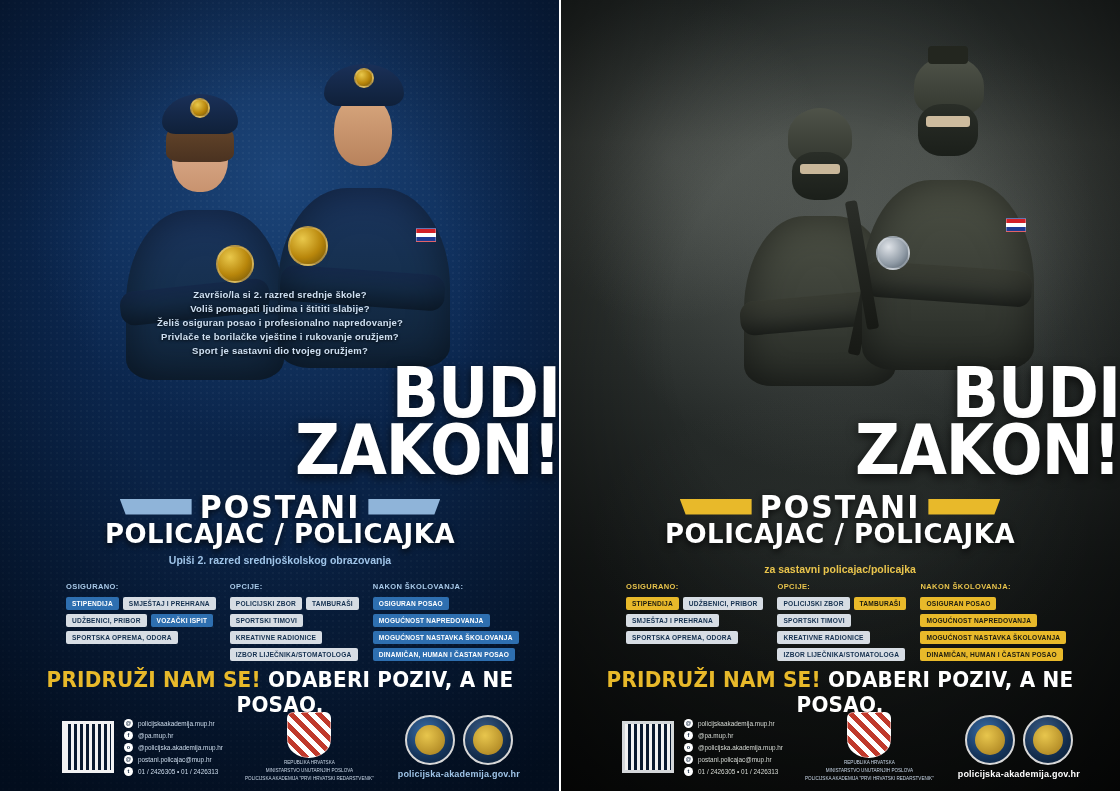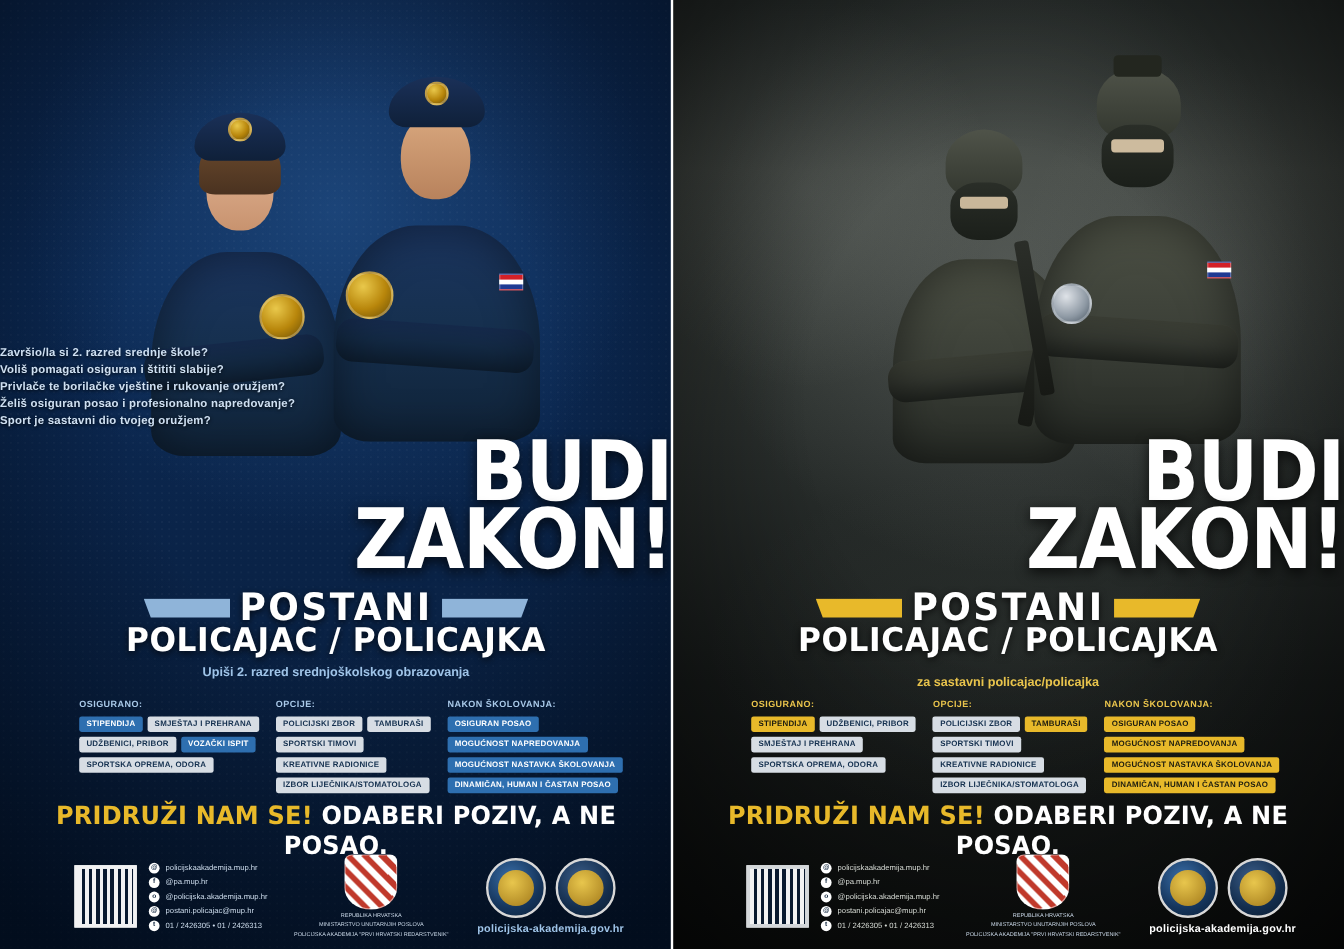--- a/index.html
+++ b/index.html
@@ -64,21 +64,21 @@
   .helm{background:linear-gradient(180deg,#4f5349 0%,#33372f 100%);border-radius:50% 50% 35% 35%;}
   .mask{background:linear-gradient(180deg,#2a2e28,#1b1f1a);border-radius:40%;}
 
   .badge-patch{position:absolute;border-radius:50%;
     background:radial-gradient(circle at 35% 30%,#e9c84b,#b8860b 55%,#6b4f06 100%);
     border:2px solid rgba(255,255,255,.25);}
   .flag-patch{position:absolute;width:18px;height:12px;
     background:linear-gradient(180deg,#d32027 33%,#ffffff 33% 66%,#1f3a93 66%);border:1px solid rgba(255,255,255,.3);}
 
   
-  .q-lines{position:absolute;left:0;right:0;text-align:left;color:#cfe0f2;
+  .q-lines{position:absolute;left:0;right:0;text-align:center;color:#cfe0f2;
     font-size:9.5px;line-height:14px;letter-spacing:.2px;font-weight:700;z-index:9;
     text-shadow:0 1px 3px rgba(0,0,0,.8);}
 
   .budi{position:absolute;left:0;right:0;text-align:right;z-index:9;}
   .budi .l1,.budi .l2{
     font-family:"DejaVu Sans",sans-serif;
     font-weight:bold;color:#ffffff;letter-spacing:-1px;
     text-shadow:0 3px 10px rgba(0,0,0,.75);
     transform:scaleY(1.12);
     line-height:.92;
@@ -171,23 +171,23 @@
         <div class="fig-head skin-m" style="left:64px;top:56px;width:58px;height:72px;"></div>
         <div class="fig-cap navy" style="left:54px;top:26px;width:80px;height:42px;"></div>
         <div class="badge-patch" style="left:84px;top:30px;width:16px;height:16px;"></div>
         <div class="badge-patch" style="left:18px;top:188px;width:36px;height:36px;"></div>
         <div class="flag-patch" style="left:146px;top:190px;"></div>
       </div>
     </div>
 
     <div class="q-lines" style="top:288px;">
       <div>Završio/la si 2. razred srednje škole?</div>
-      <div>Voliš pomagati osiguran i štititi slabije?</div>
+      <div>Voliš pomagati ljudima i štititi slabije?</div>
+      <div>Želiš osiguran posao i profesionalno napredovanje?</div>
       <div>Privlače te borilačke vještine i rukovanje oružjem?</div>
-      <div>Želiš osiguran posao i profesionalno napredovanje?</div>
       <div>Sport je sastavni dio tvojeg oružjem?</div>
     </div>
 
     <div class="budi" style="top:364px;">
       <div class="l1">BUDI</div>
       <div class="l2">ZAKON!</div>
     </div>
 
     <div class="postani-row" style="top:489px;">
       <div class="bar bar-l"></div>

